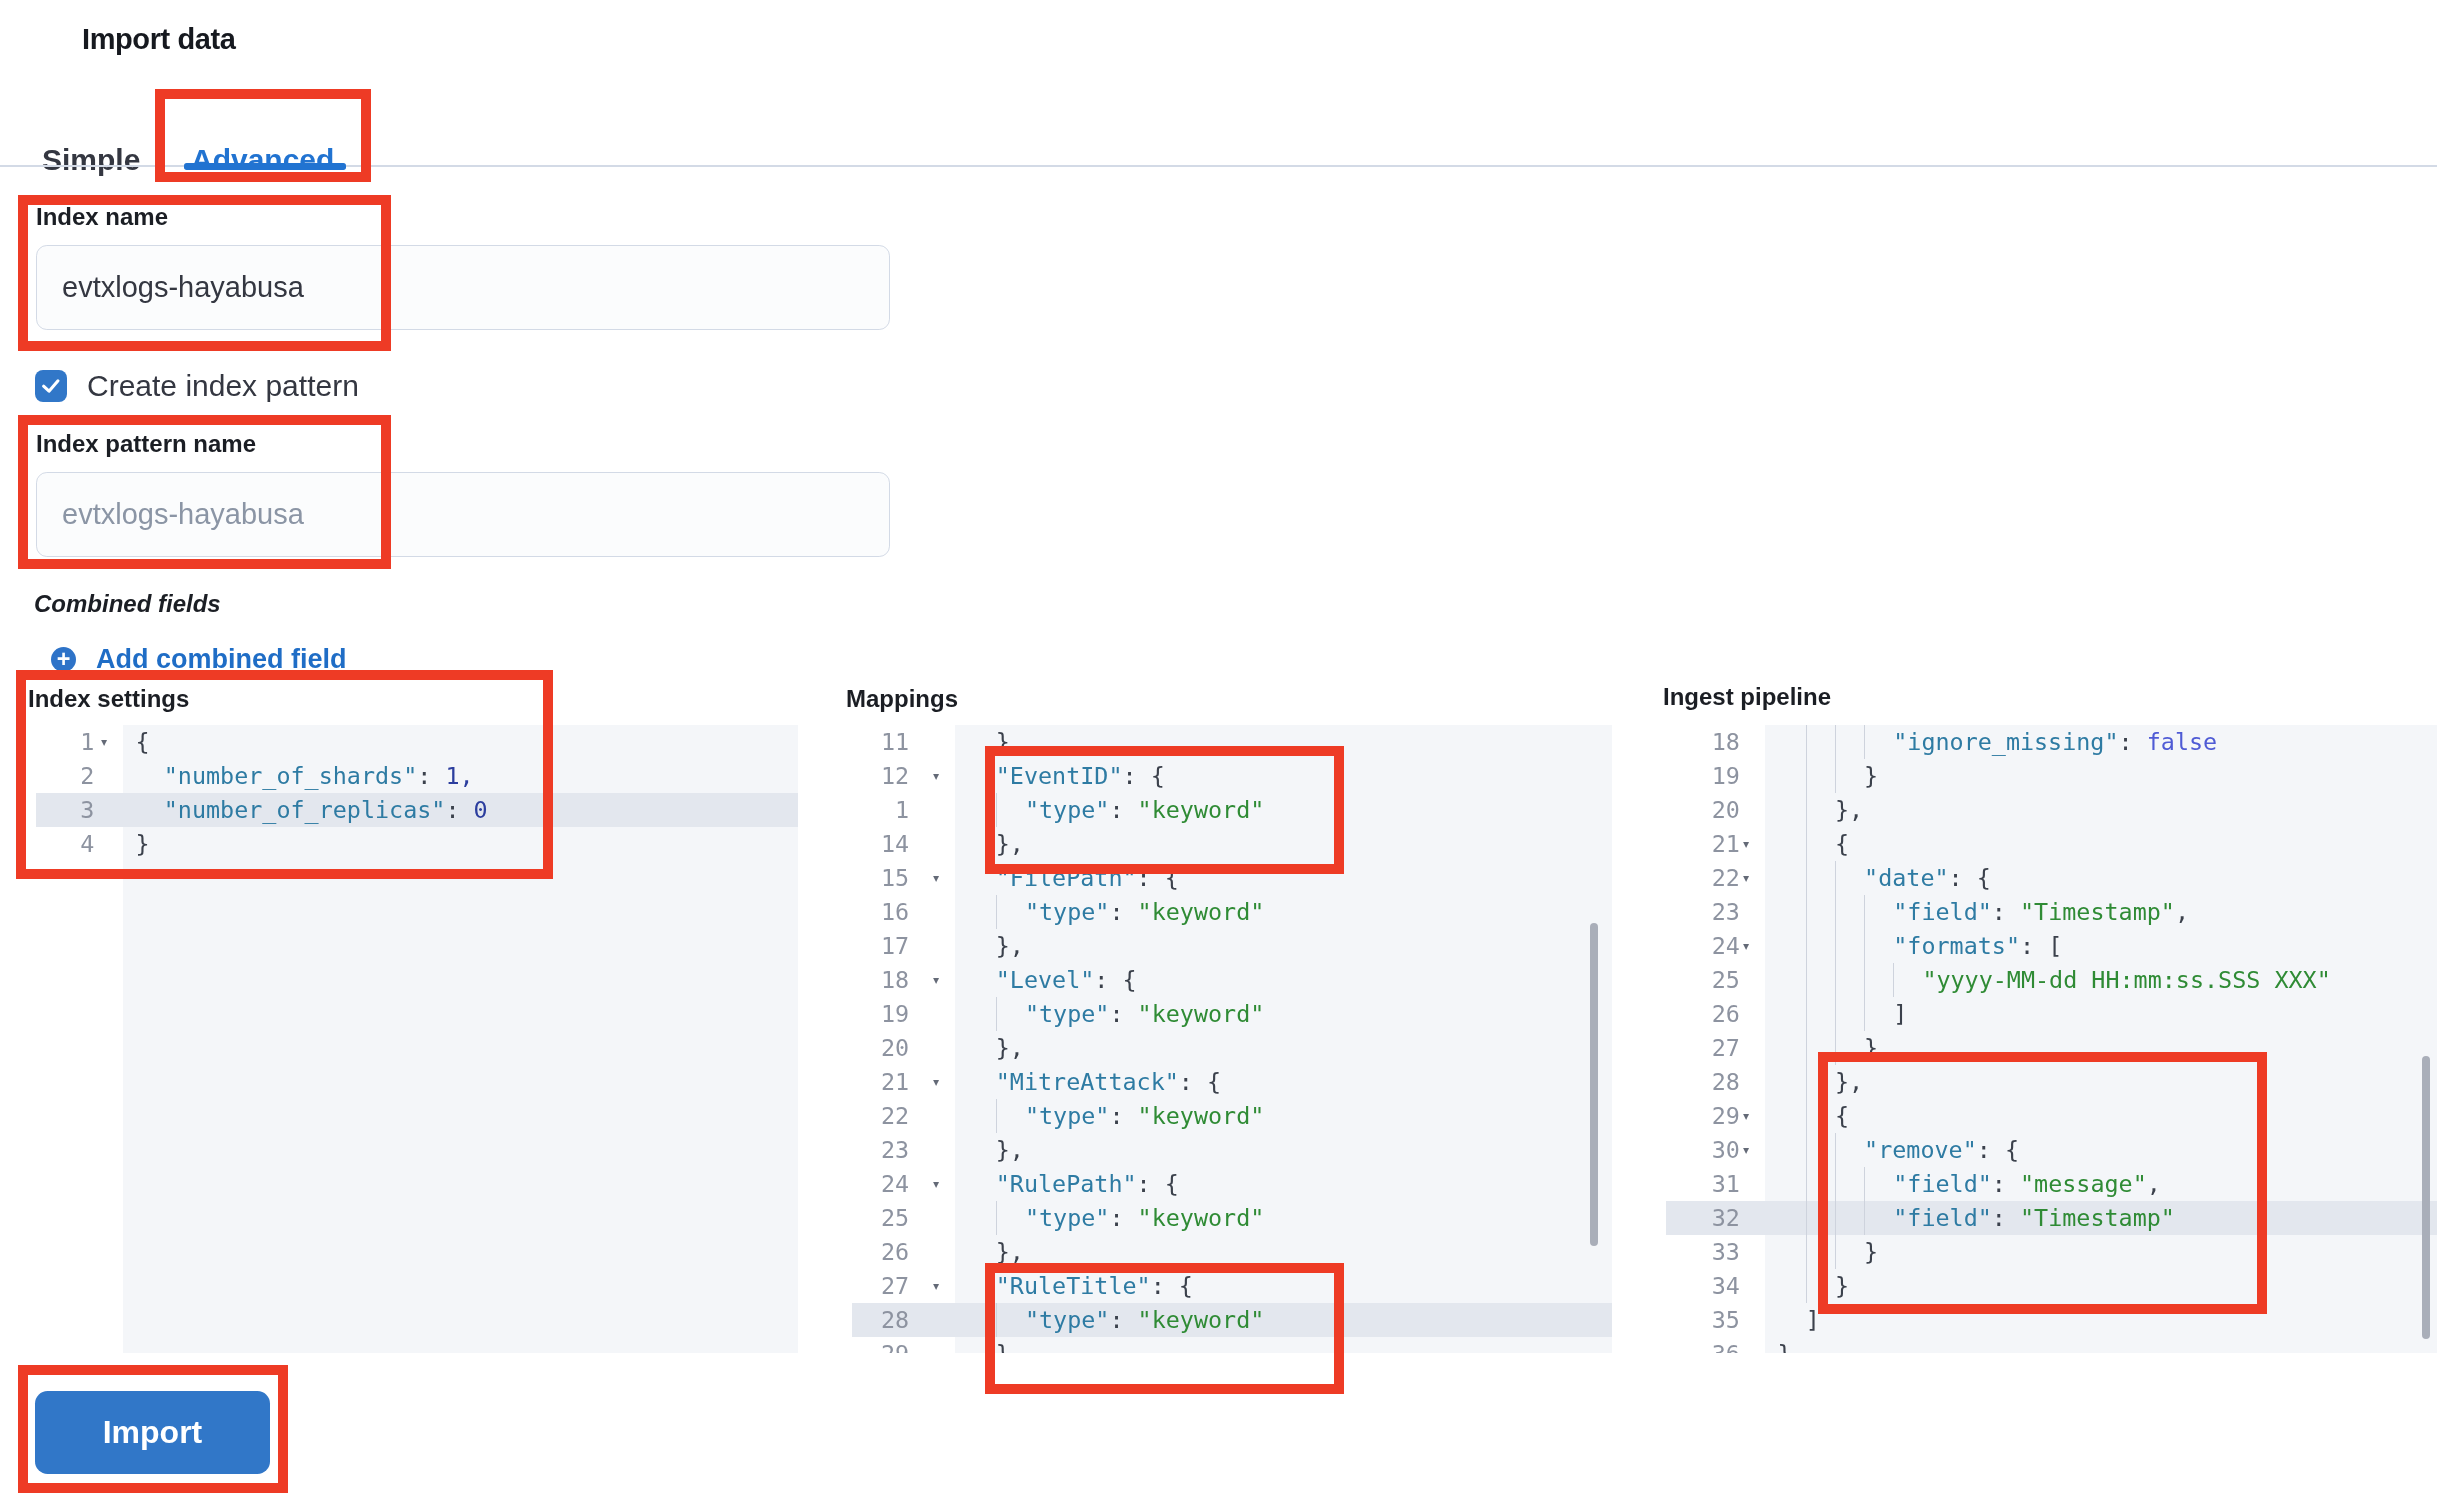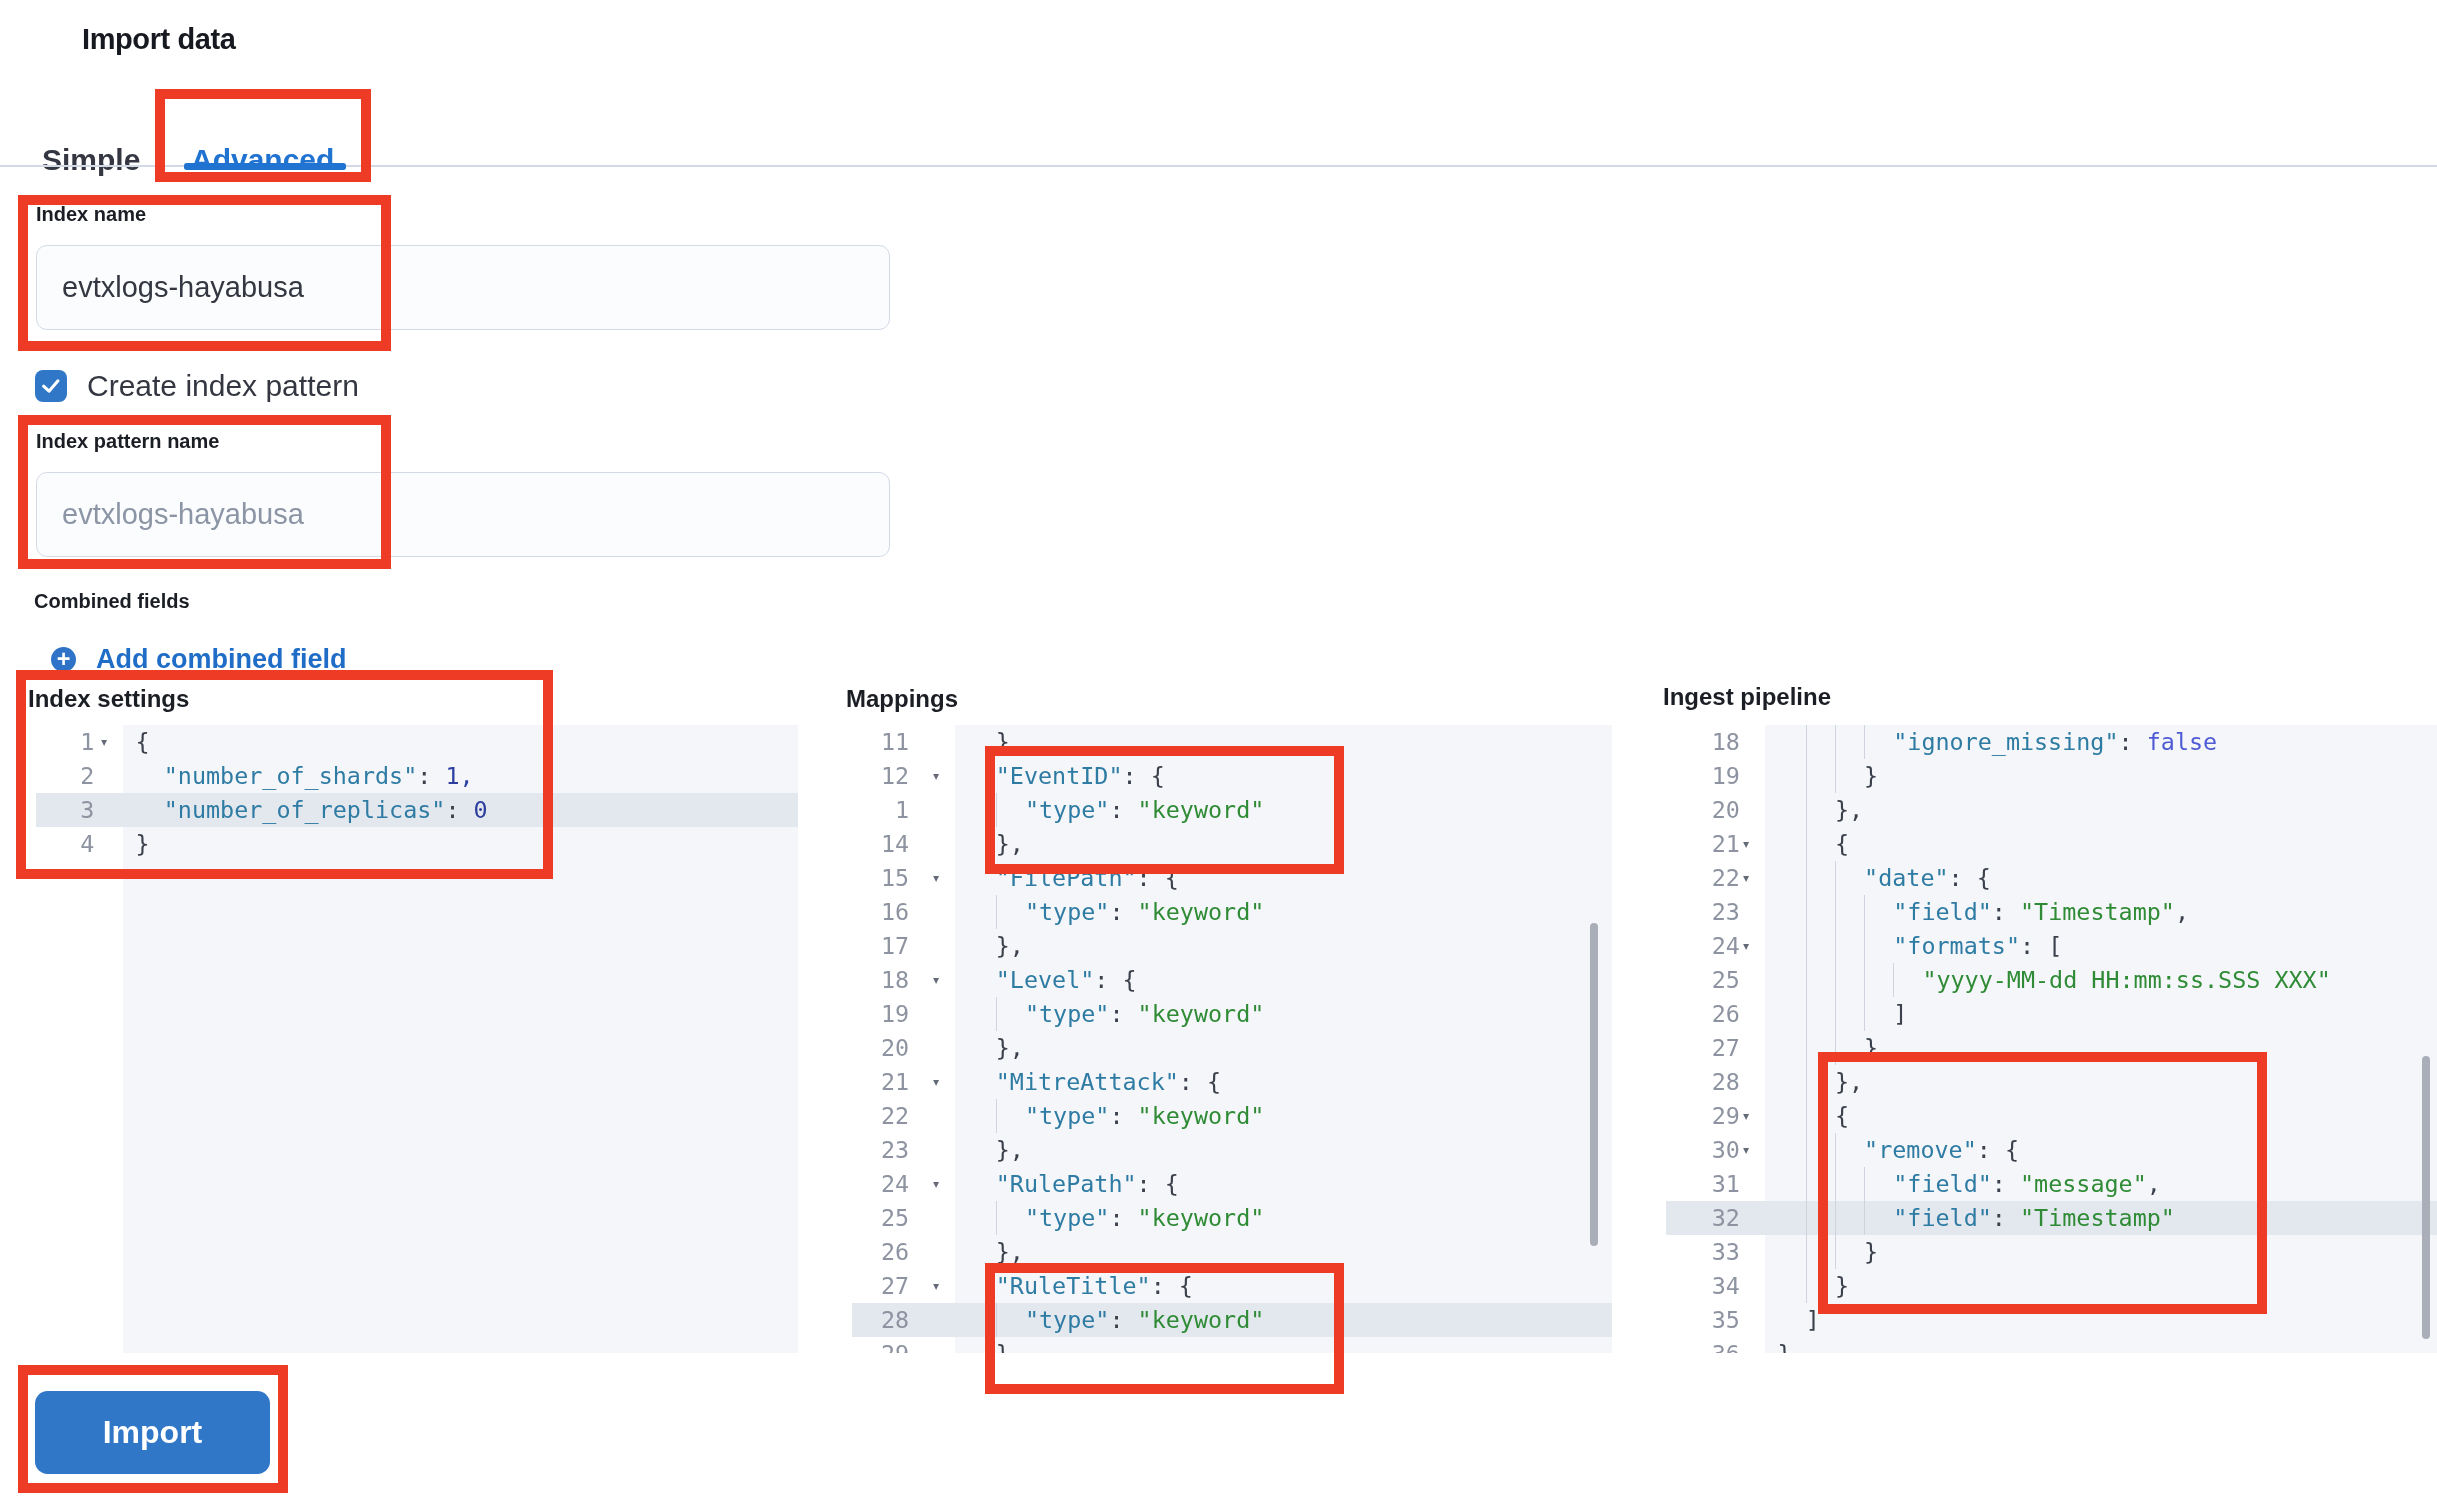--- a/index.html
+++ b/index.html
@@ -17,24 +17,24 @@
   .abs{position:absolute;}
 
   .page-title{left:34px;top:23.4px;font-size:29px;font-weight:800;color:var(--ink);letter-spacing:-0.4px;margin-left:48px;}
 
   .tab{top:111px;font-size:30px;font-weight:700;cursor:pointer;margin-top:32px;}
   .tab-simple{left:42px;color:var(--body);}
   .tab-advanced{left:191px;color:var(--blue-tab);}
   .tab-underline{left:184px;top:163px;width:162px;height:7.2px;background:var(--blue-tab);border-radius:2.7px;z-index:2;}
   .tabs-divider{left:0;top:165px;width:2438px;height:1.8px;background:var(--border);}
 
-  .field-label{font-size:20px;font-weight:700;color:var(--label);}
+  .field-label{font-size:24px;font-weight:700;color:var(--label);}
   .lbl-index-name{left:36px;top:203px;}
   .lbl-index-pattern{left:36px;top:430px;}
-  .lbl-combined{left:34px;top:590px;}
+  .lbl-combined{left:34px;top:590px;font-style:italic;}
 
   .text-input{
     left:36px;width:854px;height:85px;background:var(--inputbg);
     border:1.8px solid var(--border);border-radius:10.8px;box-sizing:border-box;
     font-family:"Liberation Sans", sans-serif;font-size:29px;color:var(--body);
     padding:0 0 0 25px;outline:none;
   }
   .input-index-name{top:245px;}
   .input-index-pattern{top:472px;}
   .text-input::placeholder{color:var(--ph);opacity:1;}

